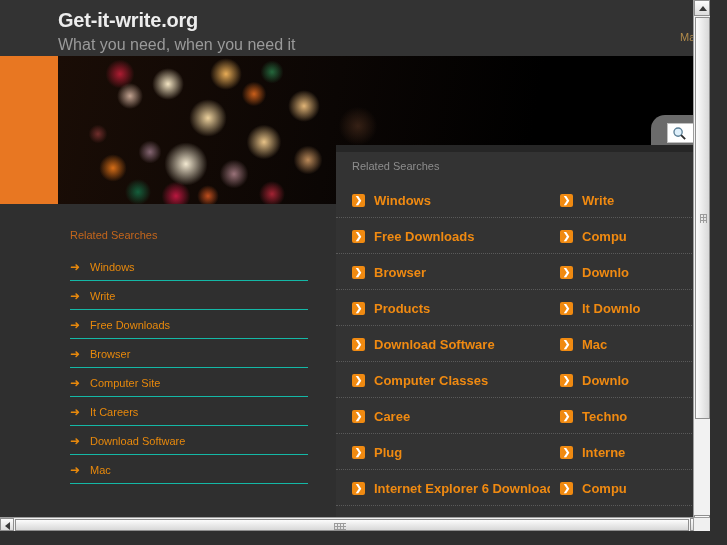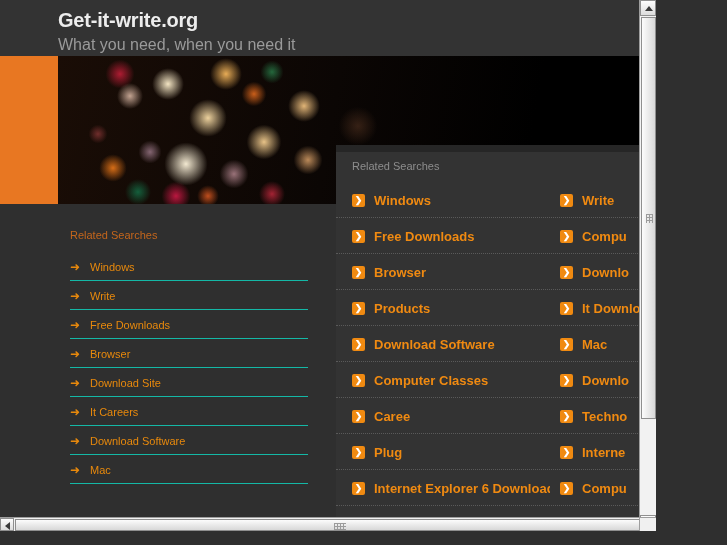--- a/index.html
+++ b/index.html
@@ -9,21 +9,21 @@
     height: 545px;
     overflow: hidden;
     font-family: "Liberation Sans", sans-serif;
     background: #2f2f2f;
   }
 
   
   #viewport {
     position: absolute;
     left: 0; top: 0;
-    width: 656px;
+    width: 710px;
     height: 531px;
     overflow: hidden;
     background: #fde047;
     padding-left: 8px;
   }
 
   
   #site-header {
     position: absolute;
     left: 0; top: 0;
@@ -360,21 +360,21 @@
     </div>
   </div>
 
   <div id="sidebar">
     <div id="sidebar-heading">Related Searches</div>
     <ul id="sidebar-list">
         <li><span class="s-arrow">➜</span><span class="s-label">Windows</span></li>
         <li><span class="s-arrow">➜</span><span class="s-label">Write</span></li>
         <li><span class="s-arrow">➜</span><span class="s-label">Free Downloads</span></li>
         <li><span class="s-arrow">➜</span><span class="s-label">Browser</span></li>
-        <li><span class="s-arrow">➜</span><span class="s-label">Download Site</span></li>
+        <li><span class="s-arrow">➜</span><span class="s-label">Computer Site</span></li>
         <li><span class="s-arrow">➜</span><span class="s-label">It Careers</span></li>
         <li><span class="s-arrow">➜</span><span class="s-label">Download Software</span></li>
         <li><span class="s-arrow">➜</span><span class="s-label">Mac</span></li>
       </ul>
   </div>
 
   <div id="panel-shadowstrip"></div>
   <div id="overlay-panel">
     <div id="panel-heading">Related Searches</div>
     <div id="panel-grid">

